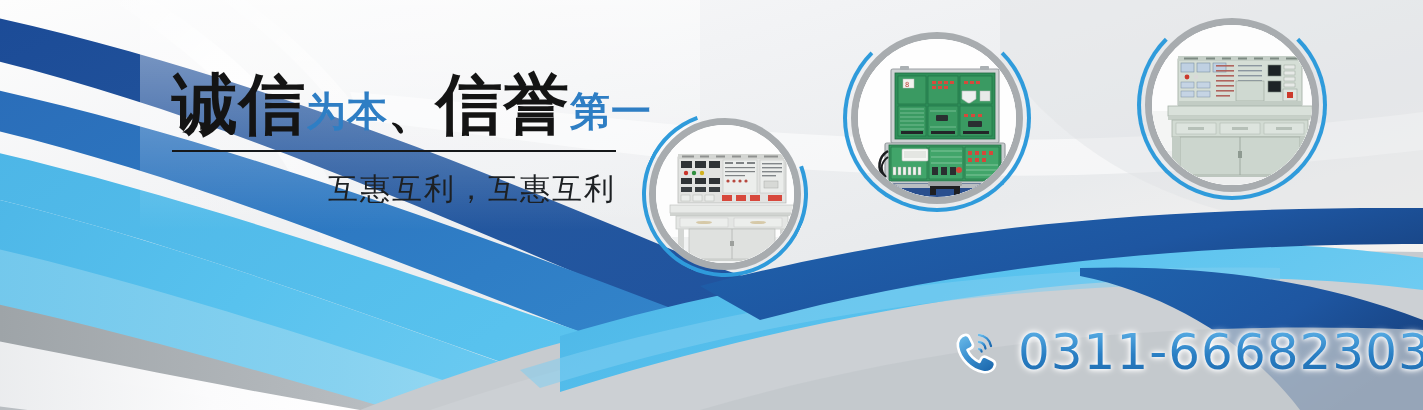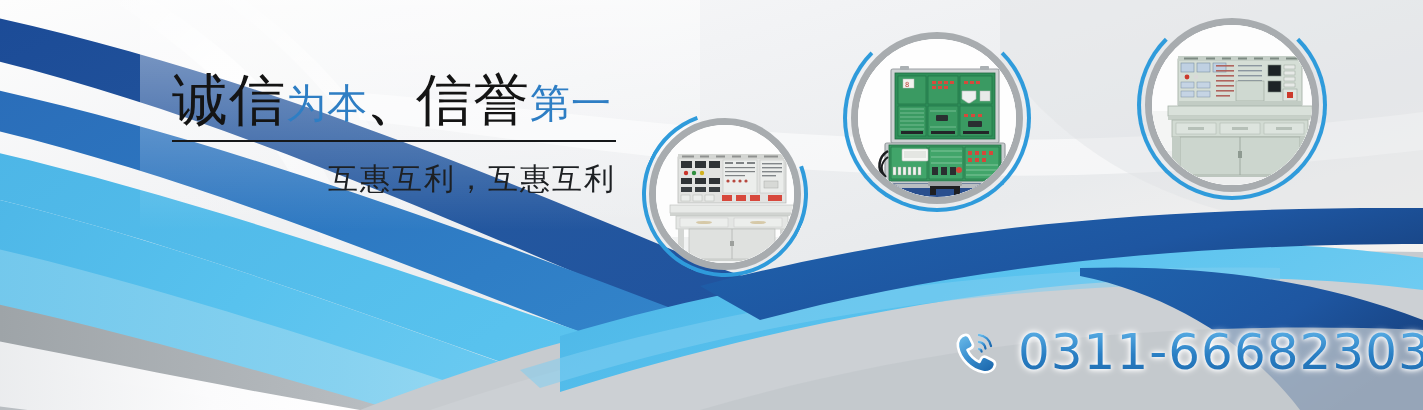--- a/index.html
+++ b/index.html
@@ -38,28 +38,28 @@
   }
   .headline {
     margin: 0;
     white-space: nowrap;
     line-height: 1;
     font-weight: bold;
     letter-spacing: 0px;
   }
   .headline .seg-dark {
     color: #141414;
-    font-size: 56px;
-    font-weight: normal;
+    font-size: 66px;
+    font-weight: bold;
     letter-spacing: 1px;
   }
   .headline .seg-blue {
     color: #2e7ec4;
     font-size: 40px;
-    font-weight: normal;
+    font-weight: bold;
     letter-spacing: 1px;
     position: relative;
     top: -2px;
   }
   .headline .seg-punct {
     color: #141414;
     font-size: 48px;
     font-weight: bold;
   }
   .rule {

